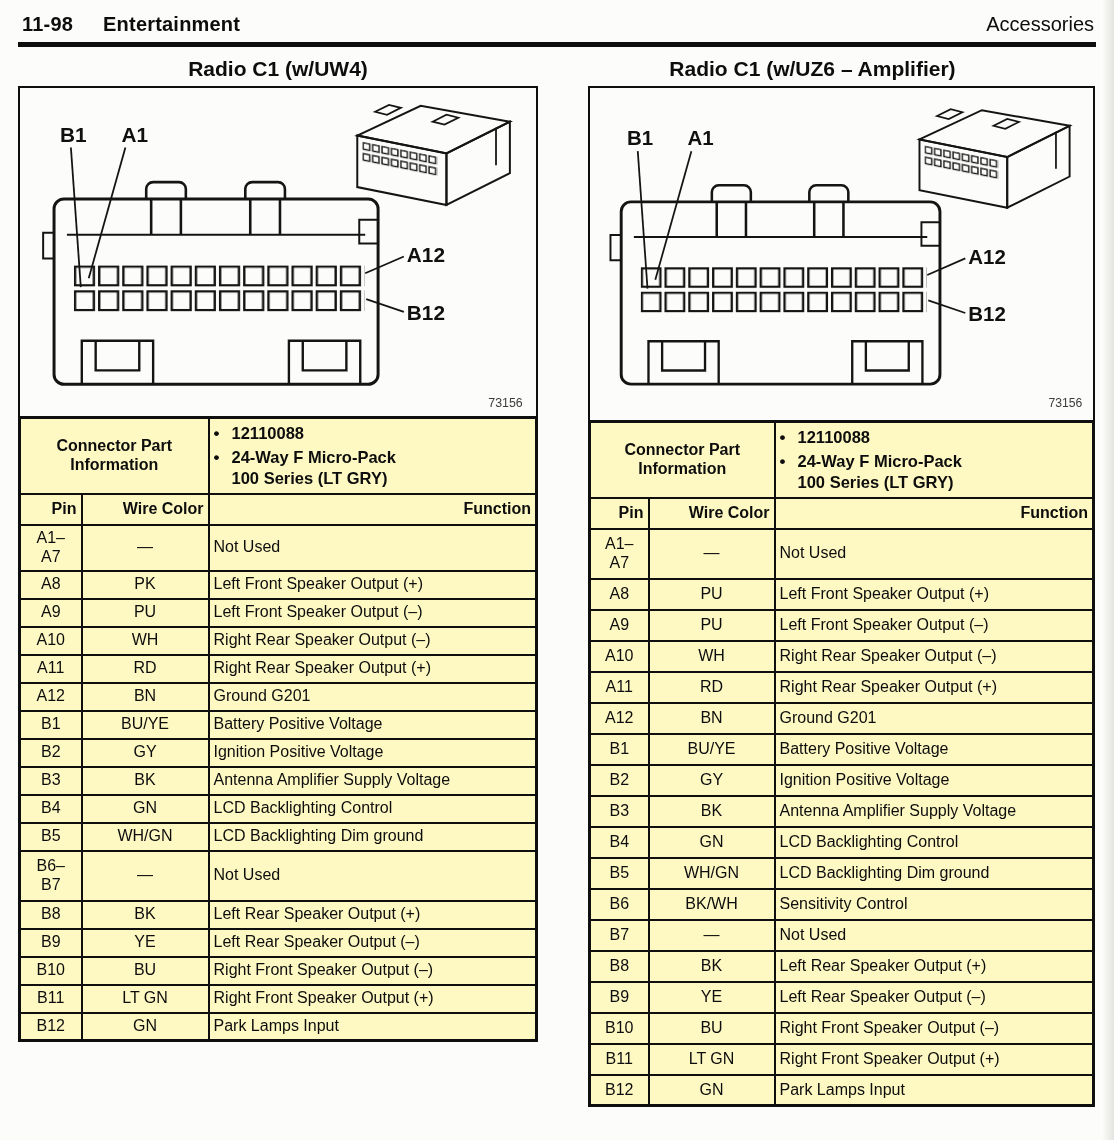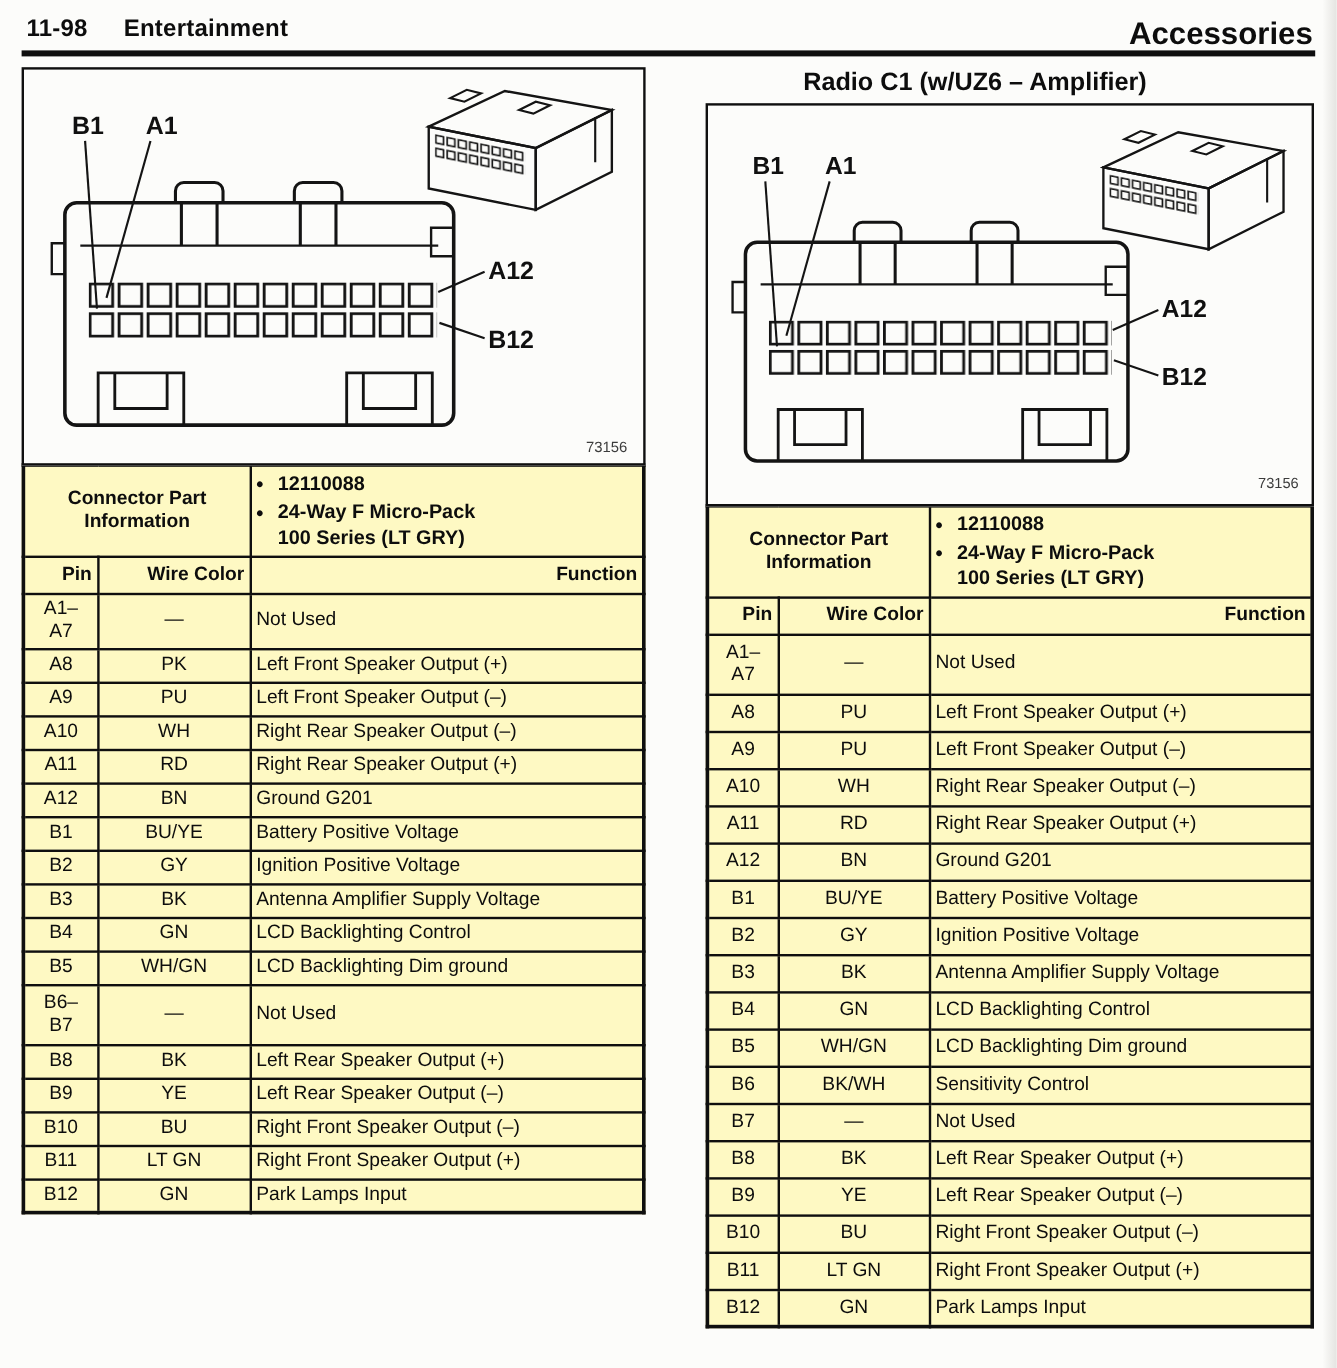--- a/index.html
+++ b/index.html
@@ -8,21 +8,21 @@
     background:#fcfcfa;color:#0d0d0d;
     font-family:"Liberation Sans","DejaVu Sans",sans-serif;
     overflow:hidden;
   }
   .scan-edge{position:absolute;right:0;top:0;width:12px;height:100%;
     background:linear-gradient(to right,rgba(0,0,0,0),rgba(120,118,110,0.18));}
   
   .page-header{position:absolute;top:13px;left:22px;right:20px;height:26px;text-align:center;}
   .ph-left{float:left;font-weight:bold;font-size:20px;letter-spacing:.2px;}
   .ph-left .sect{margin-left:30px;}
-  .ph-right{float:right;font-weight:bold;font-size:26px;}
+  .ph-right{float:right;font-weight:normal;font-size:20px;}
   .header-rule{position:absolute;top:42px;left:18px;width:1078px;height:5px;background:#0e0e0e;}
   
   .panel{position:absolute;top:56px;}
   .panel-left{left:18px;width:520px;}
   .panel-right{left:588px;width:507px;}
   .panel-title{height:30px;text-align:center;font-weight:bold;font-size:21px;line-height:26px;}
   .panel-right .panel-title{padding-right:58px;}
   .diagram-box{border:2.5px solid #0f0f0f;background:#fcfcfa;position:relative;}
   .panel-left  .diagram-box{height:328px;}
   .panel-right .diagram-box{height:332px;}
@@ -59,20 +59,21 @@
 <div class="page-header">
   <div class="ph-left">
     <span>11-98</span><span class="sect">Entertainment</span>
   </div>
   <div class="ph-right">Accessories</div>
 </div>
 <div class="header-rule"></div>
 <div class="scan-edge"></div>
 
 <div class="panel panel-left">
+  <div class="panel-title">Radio C1 (w/UW4)</div>
 
   <div class="diagram-box">
     <svg viewBox="0 0 516 331">
       <defs>
         <pattern id="pinsL" x="52" y="179" width="24.4" height="25" patternUnits="userSpaceOnUse">
           <rect x="1.2" y="1.2" width="19" height="19" fill="#fcfcfa" stroke="#141414" stroke-width="2.4"></rect>
         </pattern>
         <pattern id="miniL" x="0" y="0" width="9.5" height="11" patternUnits="userSpaceOnUse">
           <rect x="1" y="1" width="6.5" height="6.5" fill="#fcfcfa" stroke="#141414" stroke-width="1.4"></rect>
         </pattern>

